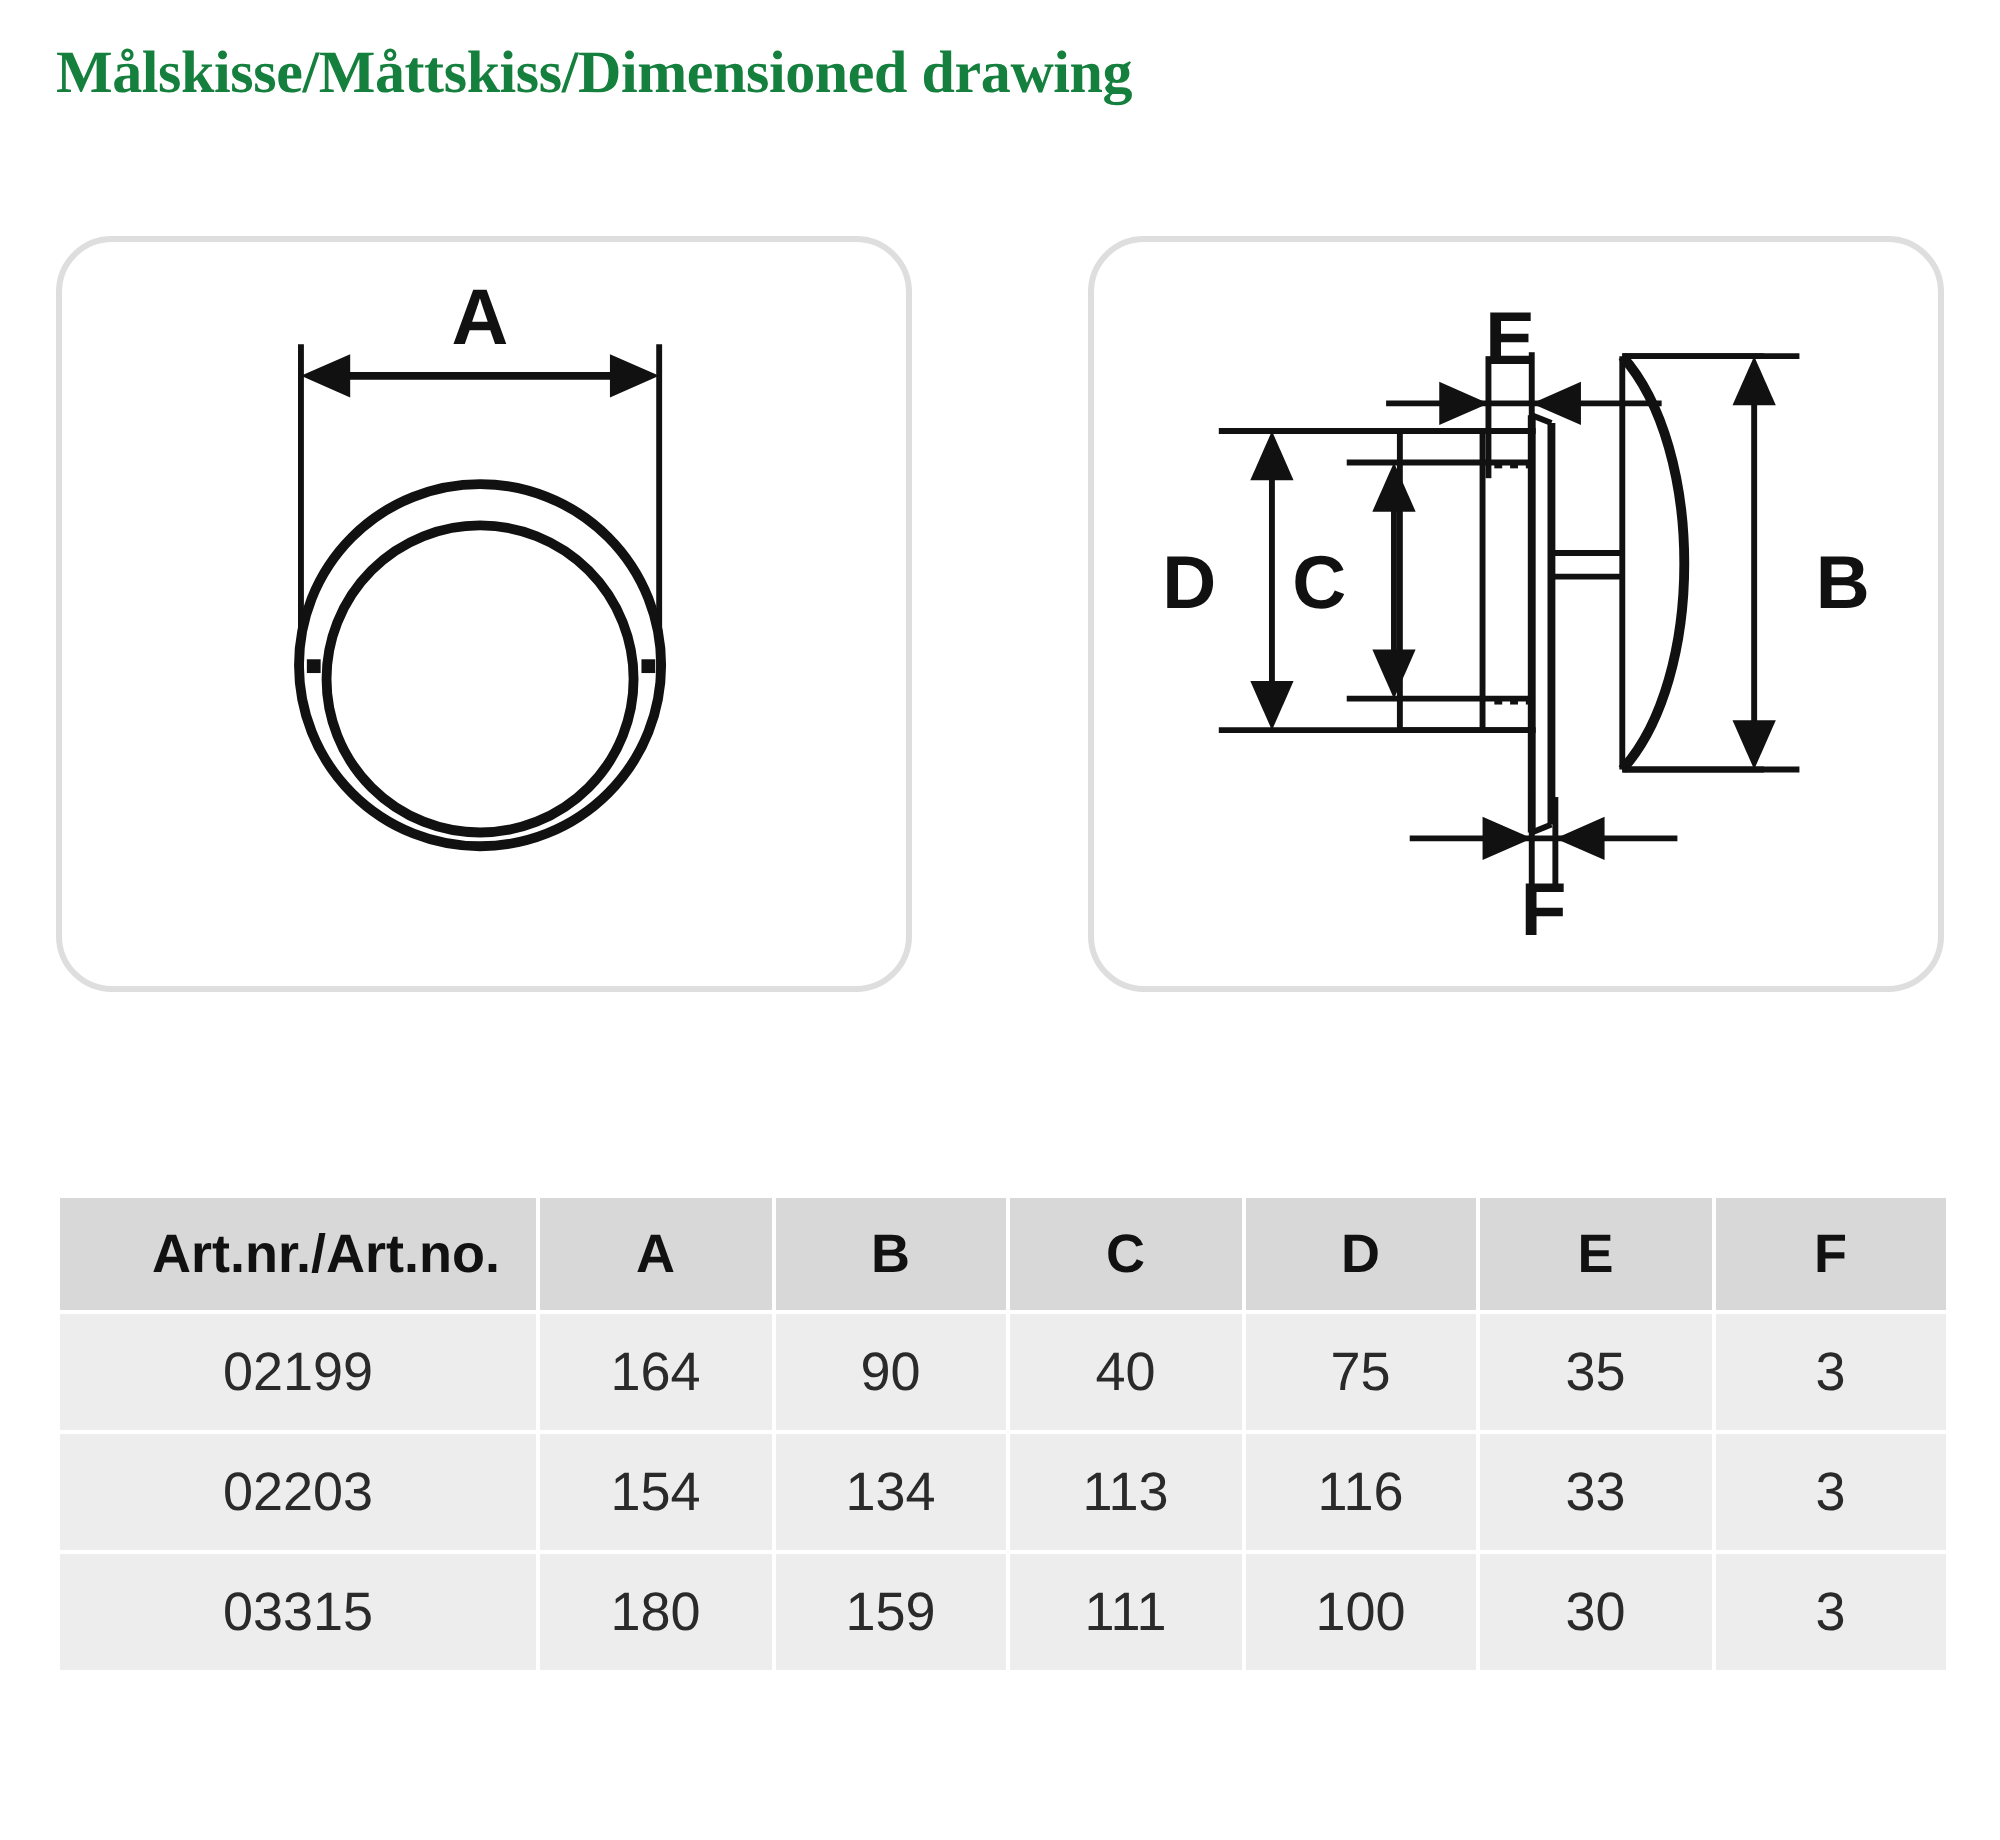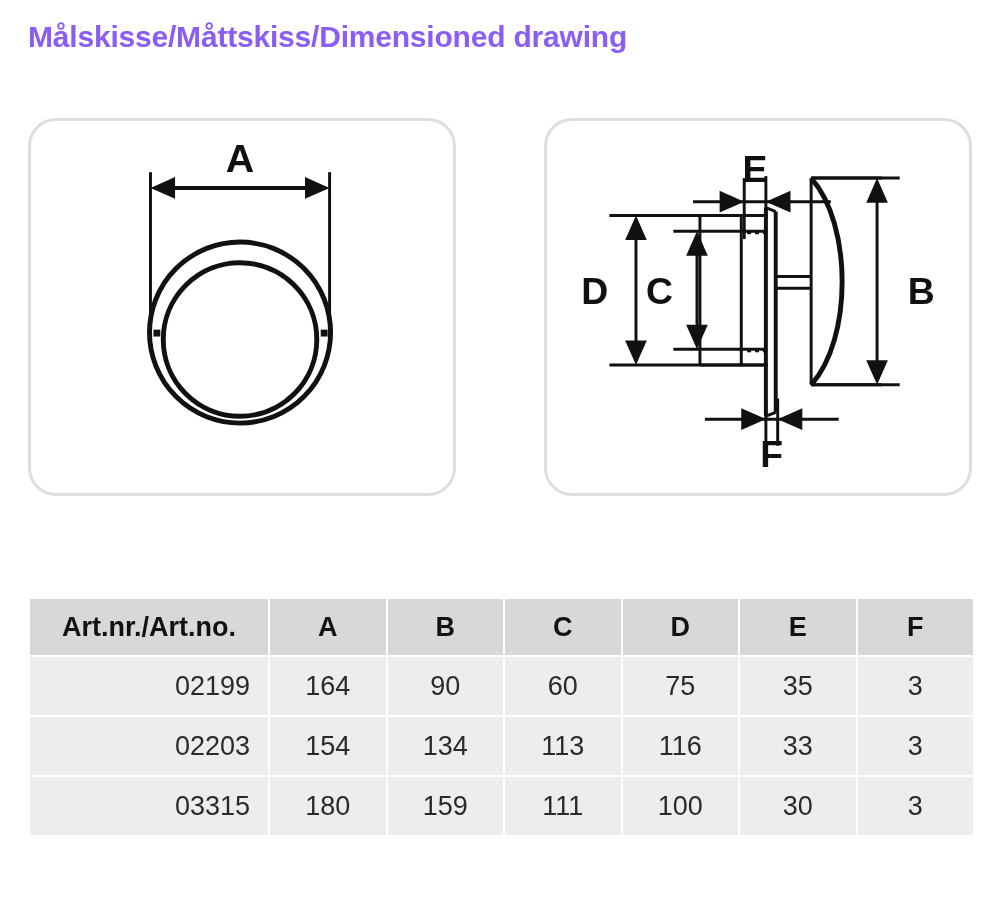--- a/index.html
+++ b/index.html
@@ -17,22 +17,23 @@
   }
 
   
   .page-title {
     position: absolute;
     left: 28px;
     top: 20px;
     font-size: 30px;
     font-weight: 600;
     letter-spacing: -0.2px;
-    color: #8b5cf6;
+    color: #15803d;
     white-space: nowrap;
+    font-family: Liberation Serif, serif;
   }
 
   
   .panel {
     position: absolute;
     top: 118px;
     width: 428px;
     height: 378px;
     border: 3px solid #dedede;
     border-radius: 28px;
@@ -77,23 +78,23 @@
     font-weight: normal;
     vertical-align: middle;
     box-sizing: border-box;
   }
   .spec-table thead th {
     background: #d8d8d8;
     font-weight: bold;
     color: #111111;
     height: 56px;
   }
-  .spec-table .col-art  { width: 238px; text-align: center; }
+  .spec-table .col-art  { width: 238px; text-align: right; }
   .spec-table .col-dim  { text-align: center; }
-  .spec-table tbody td.col-art { text-align: right; }
+  .spec-table tbody td.col-art { text-align: center; }
 </style>
 </head>
 <body>
 
 <div class="page-title">Målskisse/Måttskiss/Dimensioned drawing</div>
 
 <div class="panel panel-left">
   <svg viewBox="0 0 428 378">
     <g stroke="#111111" fill="none" stroke-width="3">
 
@@ -205,21 +206,21 @@
       <th class="col-dim">D</th>
       <th class="col-dim">E</th>
       <th class="col-dim">F</th>
     </tr>
   </thead>
   <tbody>
     <tr>
       <td class="col-art">02199</td>
       <td class="col-dim">164</td>
       <td class="col-dim">90</td>
-      <td class="col-dim">60</td>
+      <td class="col-dim">40</td>
       <td class="col-dim">75</td>
       <td class="col-dim">35</td>
       <td class="col-dim">3</td>
     </tr>
     <tr>
       <td class="col-art">02203</td>
       <td class="col-dim">154</td>
       <td class="col-dim">134</td>
       <td class="col-dim">113</td>
       <td class="col-dim">116</td>

